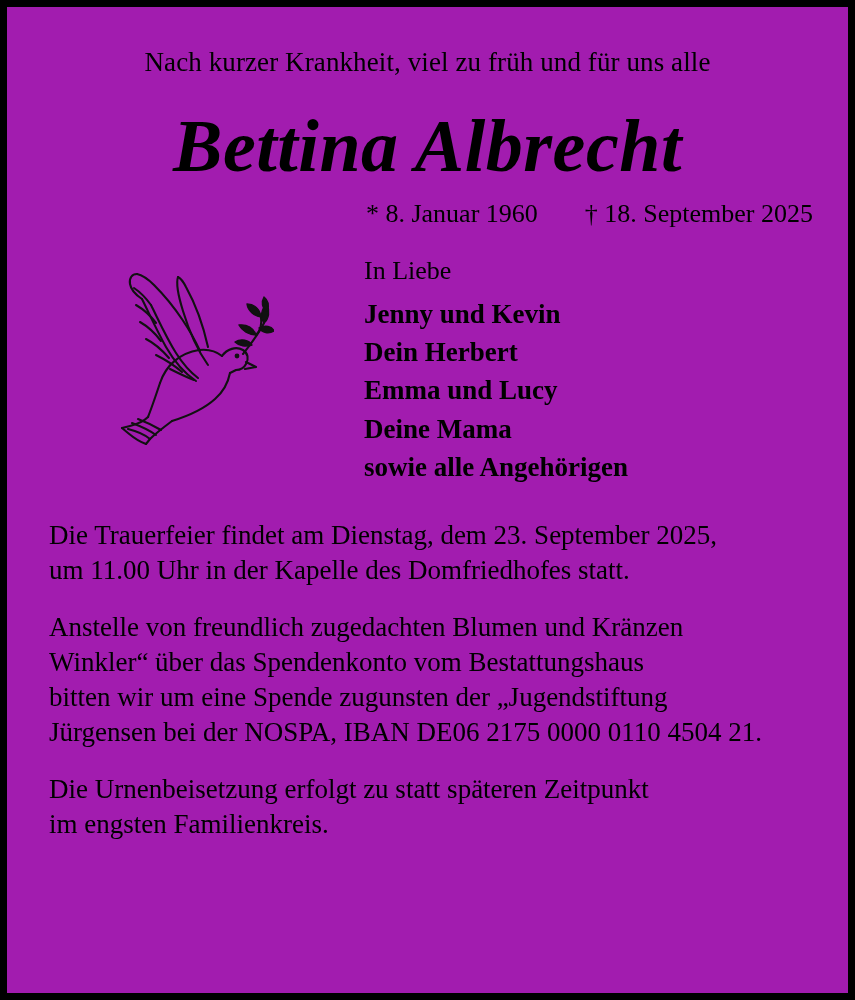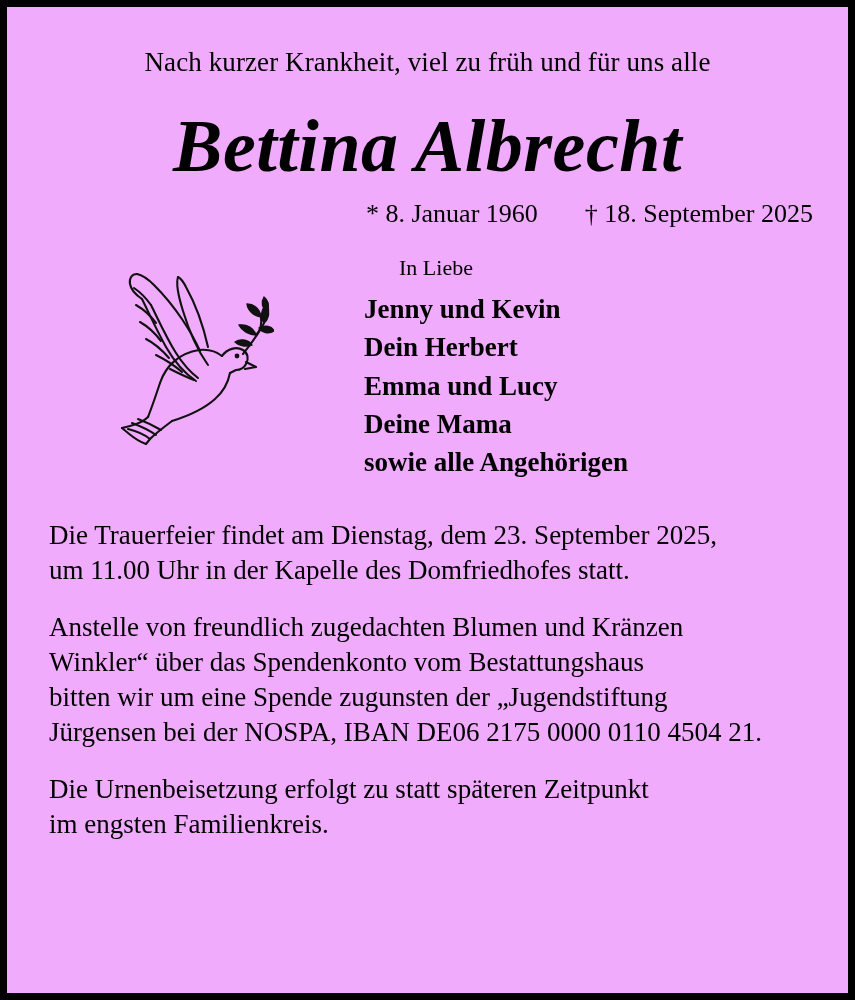--- a/index.html
+++ b/index.html
@@ -14,21 +14,21 @@
     color: #000000;
     overflow: hidden;
   }
 
   #notice {
     position: relative;
     box-sizing: border-box;
     width: 855px;
     height: 1000px;
     border: 7px solid #000000;
-    background: #f0abfc;
+    background: #a21caf;
     padding: 0 35px;
     box-sizing: border-box;
   }
 
   
   .intro {
     text-align: center;
     font-size: 27px;
     line-height: 1.32;
     padding-top: 38px;
@@ -71,25 +71,24 @@
     height: 190px;
   }
   .dove-wrap svg { display: block; width: 100%; height: 100%; }
 
   .mourners {
     position: absolute;
     left: 322px;
     top: 0;
   }
   .mourners .in-liebe {
-    font-size: 22px;
+    font-size: 26px;
     line-height: 1.2;
     margin-bottom: 9px;
     white-space: nowrap;
-    margin-left: 35px;
   }
   .mourners .who {
     font-size: 27px;
     font-weight: bold;
     line-height: 1.42;
     white-space: nowrap;
   }
 
   
   .paras {

